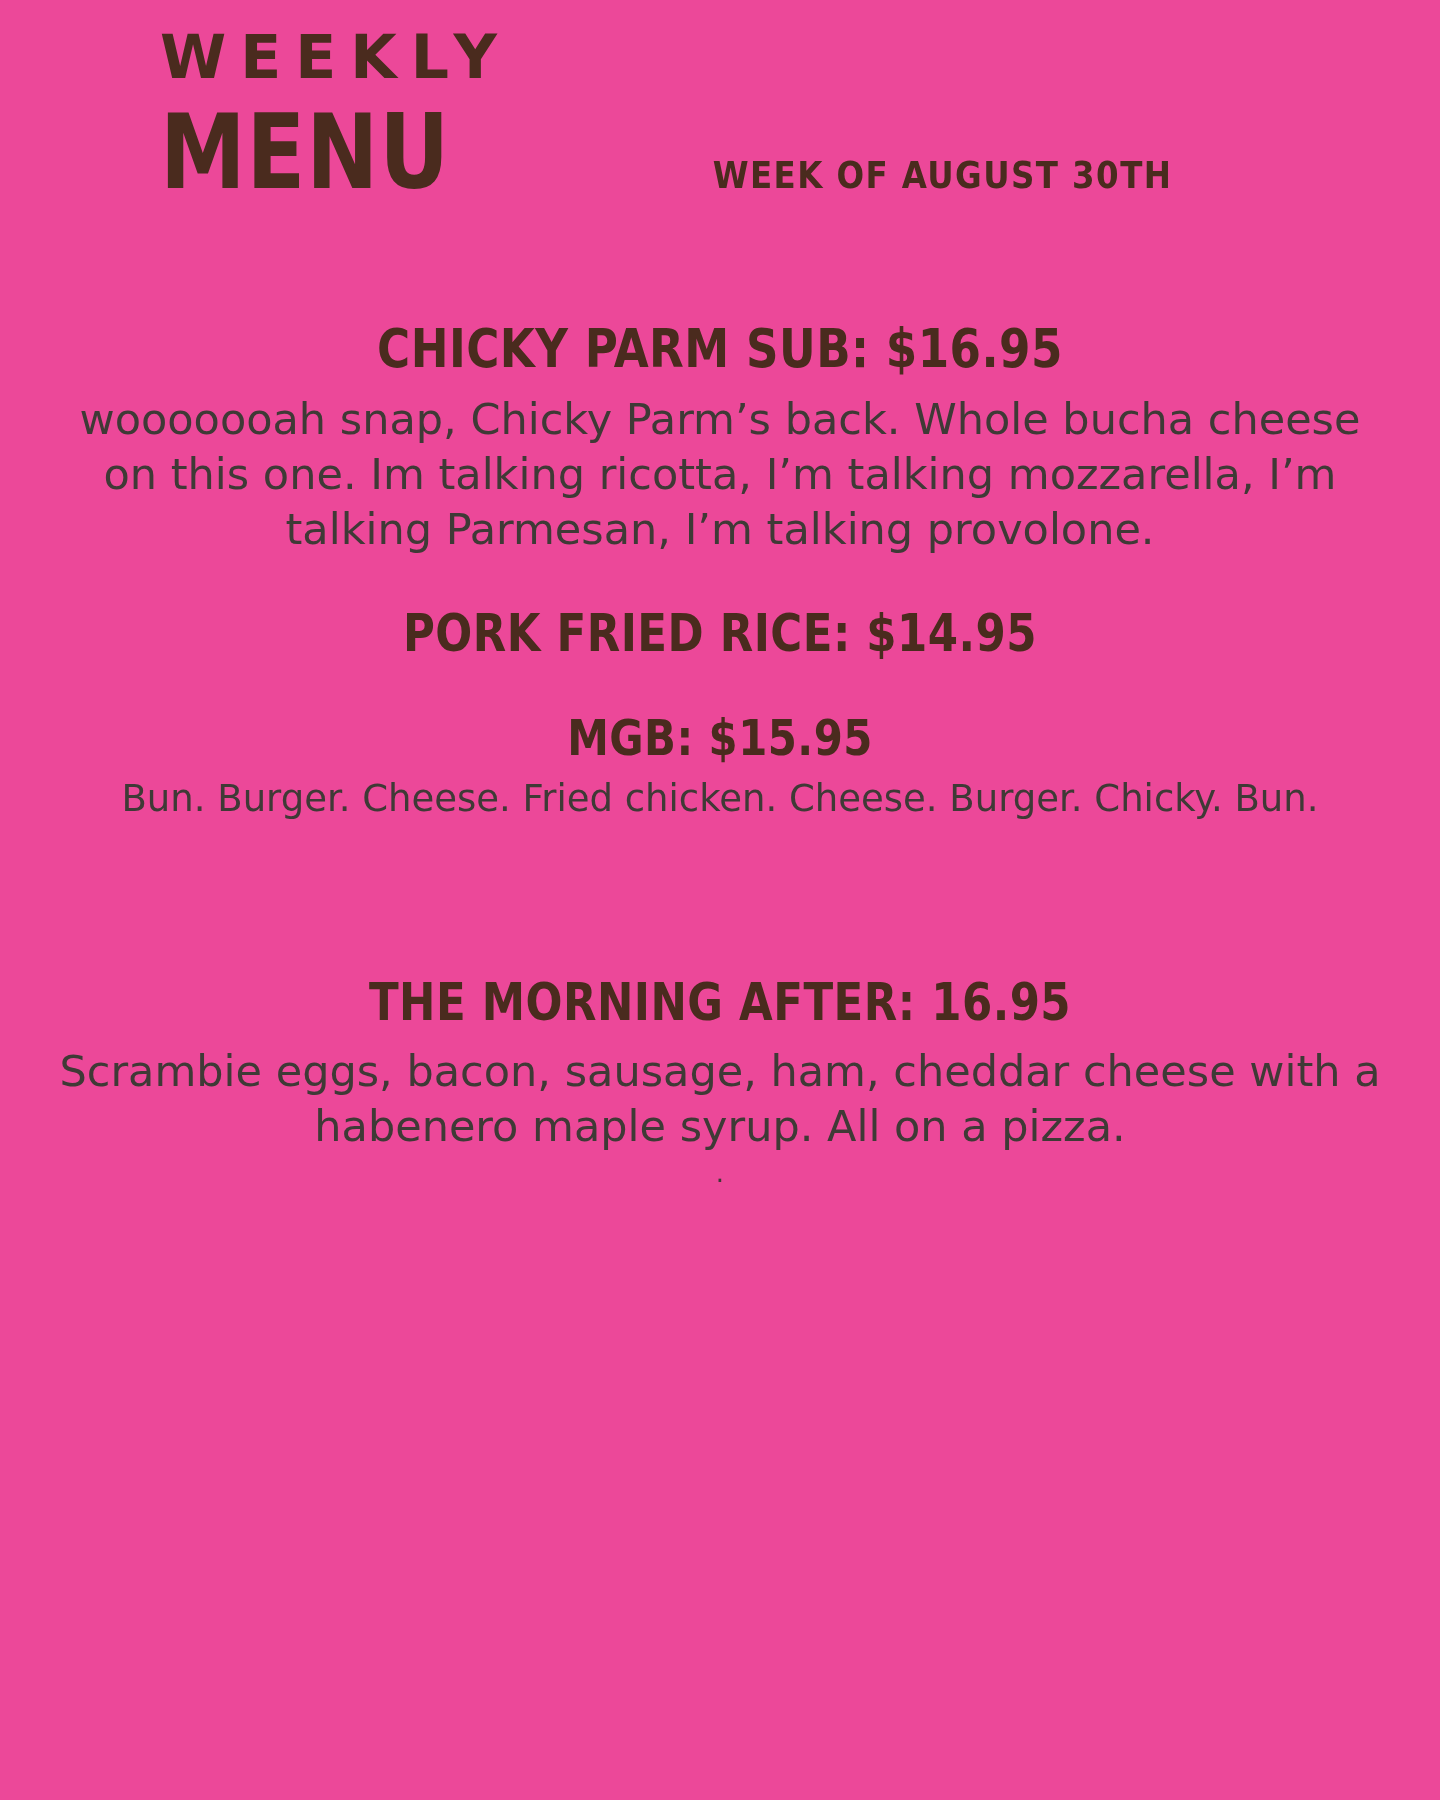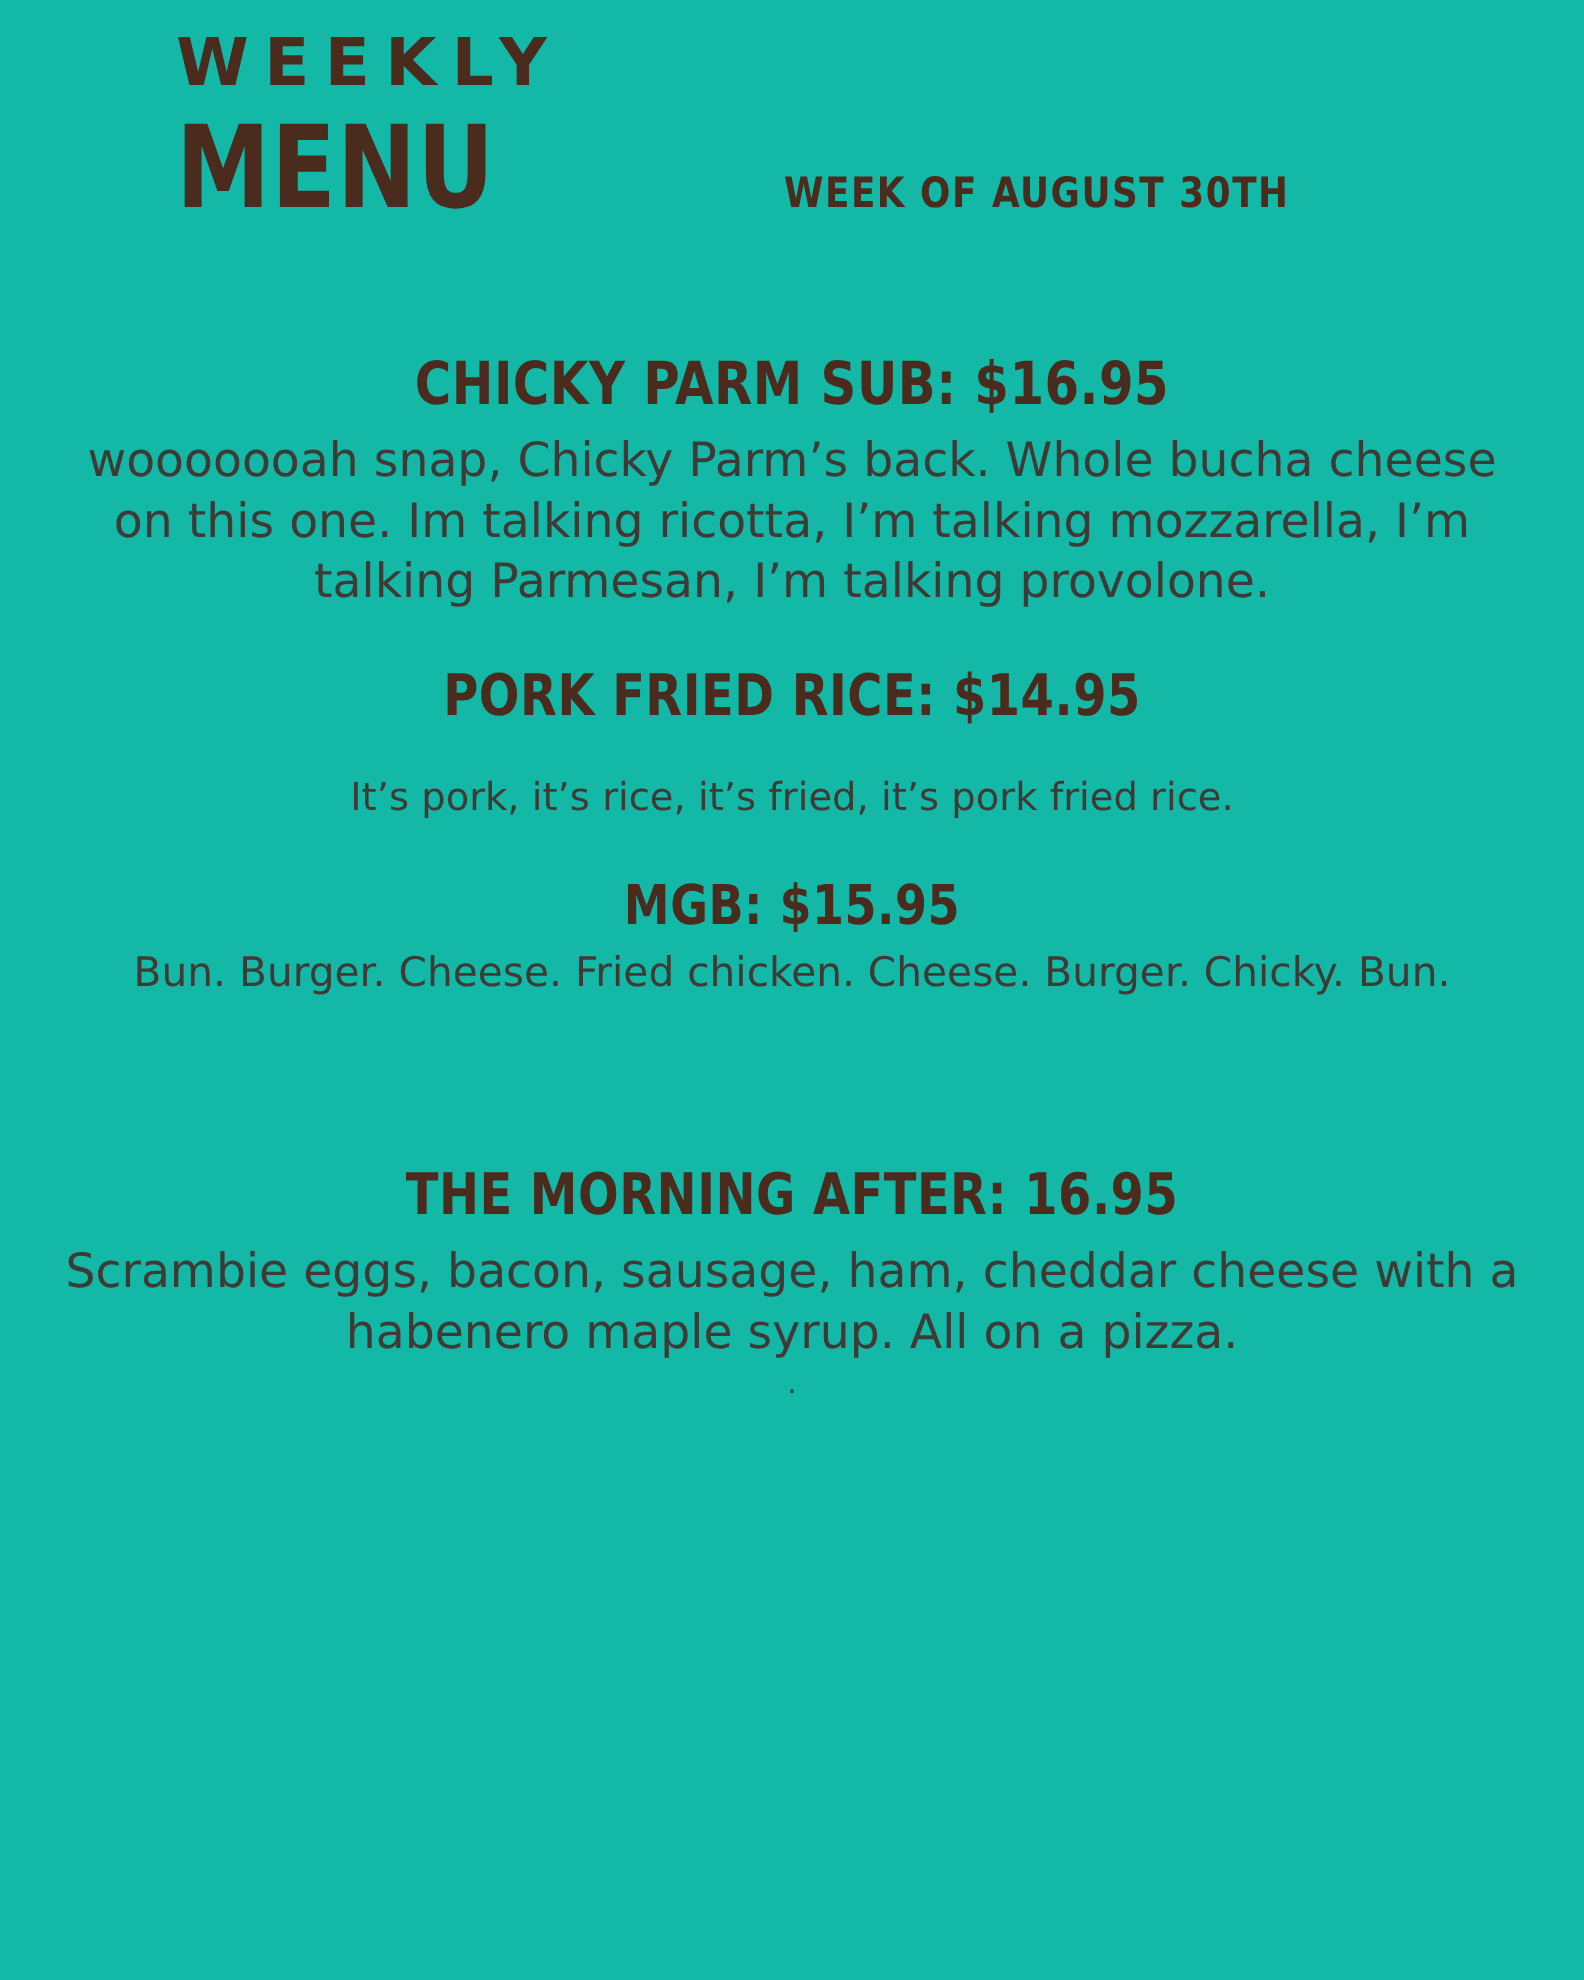--- a/index.html
+++ b/index.html
@@ -11,21 +11,21 @@
     height: 1800px;
     background: #ffffff;
     font-family: "DejaVu Sans", sans-serif;
     overflow: hidden;
   }
 
   .page {
     position: relative;
     width: 1440px;
     height: 1800px;
-    background: #14b8a6;
+    background: #ec4899;
     box-sizing: border-box;
   }
 
   
   .header {
     padding-top: 22px;
     padding-left: 160px;
   }
   .title-weekly,
   .title-specials {
@@ -124,21 +124,20 @@
 
   <div class="menu">
 
     <div class="item item-1">
       <div class="item-title">CHICKY PARM SUB: $16.95</div>
       <div class="item-desc">wooooooah snap, Chicky Parm’s back. Whole bucha cheese on this one. Im talking ricotta, I’m talking mozzarella, I’m talking Parmesan, I’m talking provolone.</div>
     </div>
 
     <div class="item item-2">
       <div class="item-title">PORK FRIED RICE: $14.95</div>
-      <div class="item-desc">It’s pork, it’s rice, it’s fried, it’s pork fried rice.</div>
     </div>
 
     <div class="item item-3">
       <div class="item-title">MGB: $15.95</div>
       <div class="item-desc">Bun. Burger. Cheese. Fried chicken. Cheese. Burger. Chicky. Bun.</div>
     </div>
 
     <div class="item item-4">
       <div class="item-title">THE MORNING AFTER: 16.95</div>
       <div class="item-desc">Scrambie eggs, bacon, sausage, ham, cheddar cheese with a habenero maple syrup. All on a pizza.</div>

